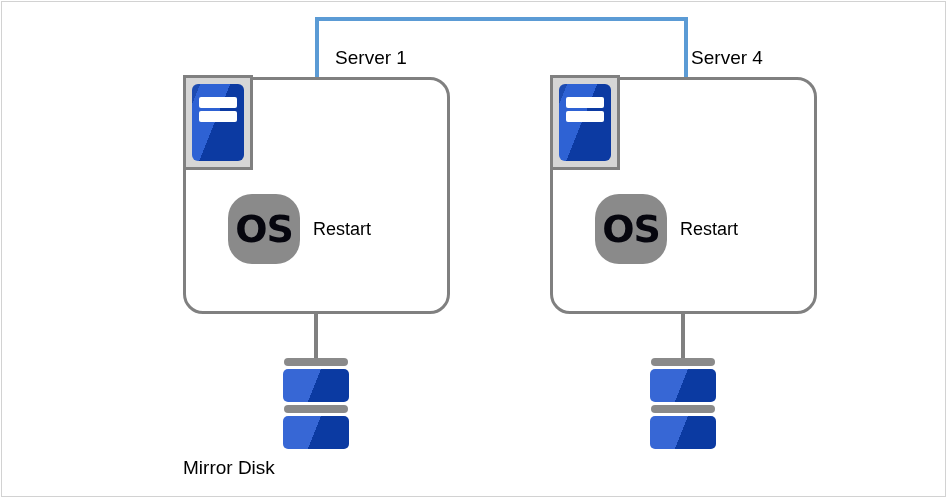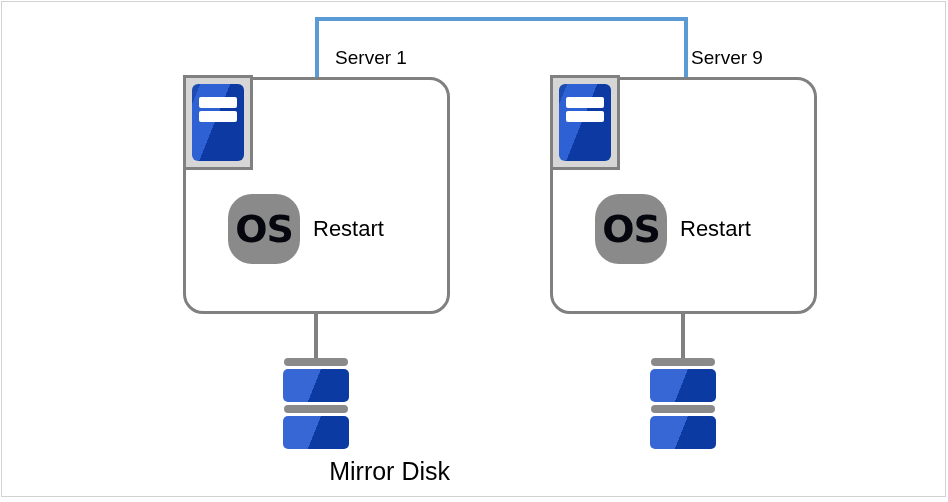--- a/index.html
+++ b/index.html
@@ -50,37 +50,37 @@
   .os-badge{
     position:absolute;left:45px;top:194px;width:72px;height:70px;border-radius:24px;
     background:var(--os-badge-gray);display:flex;align-items:center;justify-content:center;
   }
   .os-badge span{
     font-family:"DejaVu Sans",sans-serif;font-weight:bold;font-size:38px;
     letter-spacing:-1px;color:#06060e;line-height:1;
   }
   .os-action{
     position:absolute;left:130px;top:194px;height:70px;display:flex;align-items:center;
-    font-size:22px;color:var(--text);white-space:nowrap;
+    font-size:18px;color:var(--text);white-space:nowrap;
   }
 
   .disk{
     position:absolute;left:100px;top:358px;width:66px;
     display:flex;flex-direction:column;align-items:center;
   }
   .disk-cap{width:64px;height:8px;border-radius:4px;background:var(--os-badge-gray);}
   .disk-platter{
     width:66px;height:33px;border-radius:5px;margin-top:3px;
     background:linear-gradient(112deg,var(--disk-blue-light) 0 48%,var(--disk-blue-dark) 48% 100%);
   }
   .disk-cap.mid{margin-top:3px;}
 
   .disk-label{
-    position:absolute;left:0;top:457px;width:267px;text-align:right;
-    font-size:25px;color:var(--text);white-space:nowrap;
+    position:absolute;left:0;top:457px;width:267px;text-align:left;
+    font-size:19px;color:var(--text);white-space:nowrap;
   }
 </style>
 </head>
 <body>
 
 <div class="frame"></div>
 
 <svg class="overlay" viewBox="0 0 948 502">
   <polyline points="317,79 317,19 686,19 686,79" fill="none" stroke-width="4" stroke="#5b9bd5"></polyline>
   <line x1="316" y1="312" x2="316" y2="362" stroke-width="4" stroke="#808080"></line>
@@ -103,21 +103,21 @@
   <div class="disk">
     <div class="disk-cap"></div>
     <div class="disk-platter"></div>
     <div class="disk-cap mid"></div>
     <div class="disk-platter"></div>
   </div>
   <div class="disk-label">Mirror Disk</div>
 </div>
 
 <div class="server-group g2">
-  <div class="server-label">Server 9</div>
+  <div class="server-label">Server 4</div>
   <div class="server-box"></div>
   <div class="tower">
     <div class="tower-body">
       <div class="tower-slot s1"></div>
       <div class="tower-slot s2"></div>
     </div>
   </div>
   <div class="os-badge">
     <span>OS</span>
   </div>

